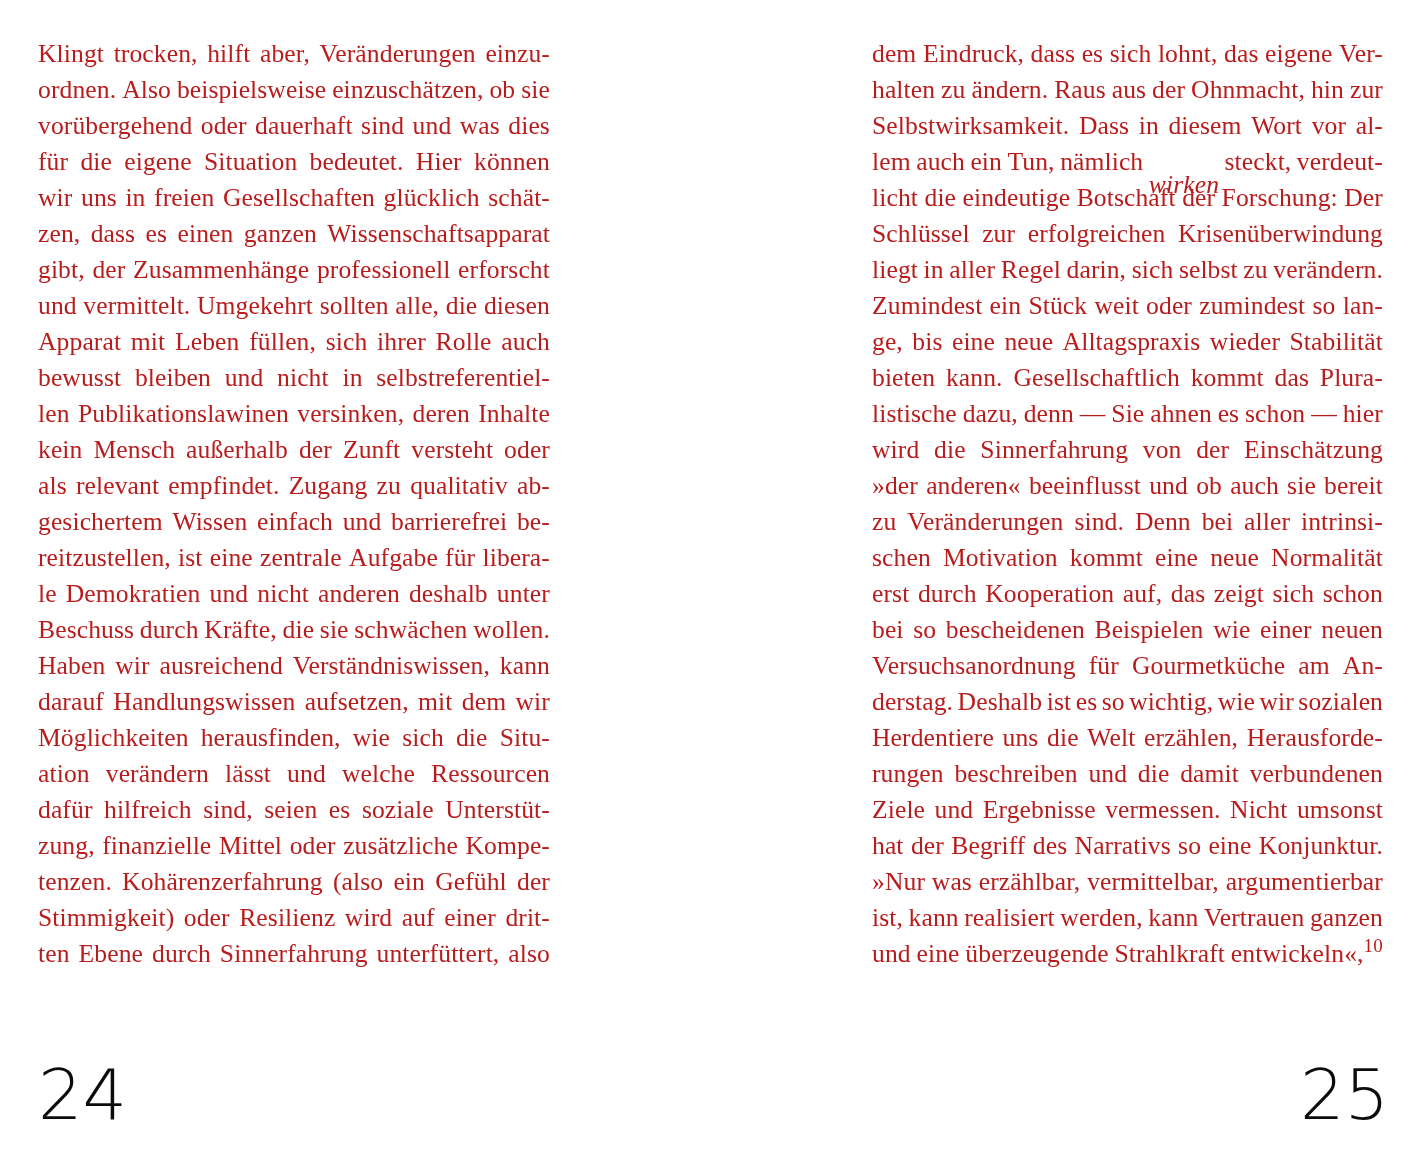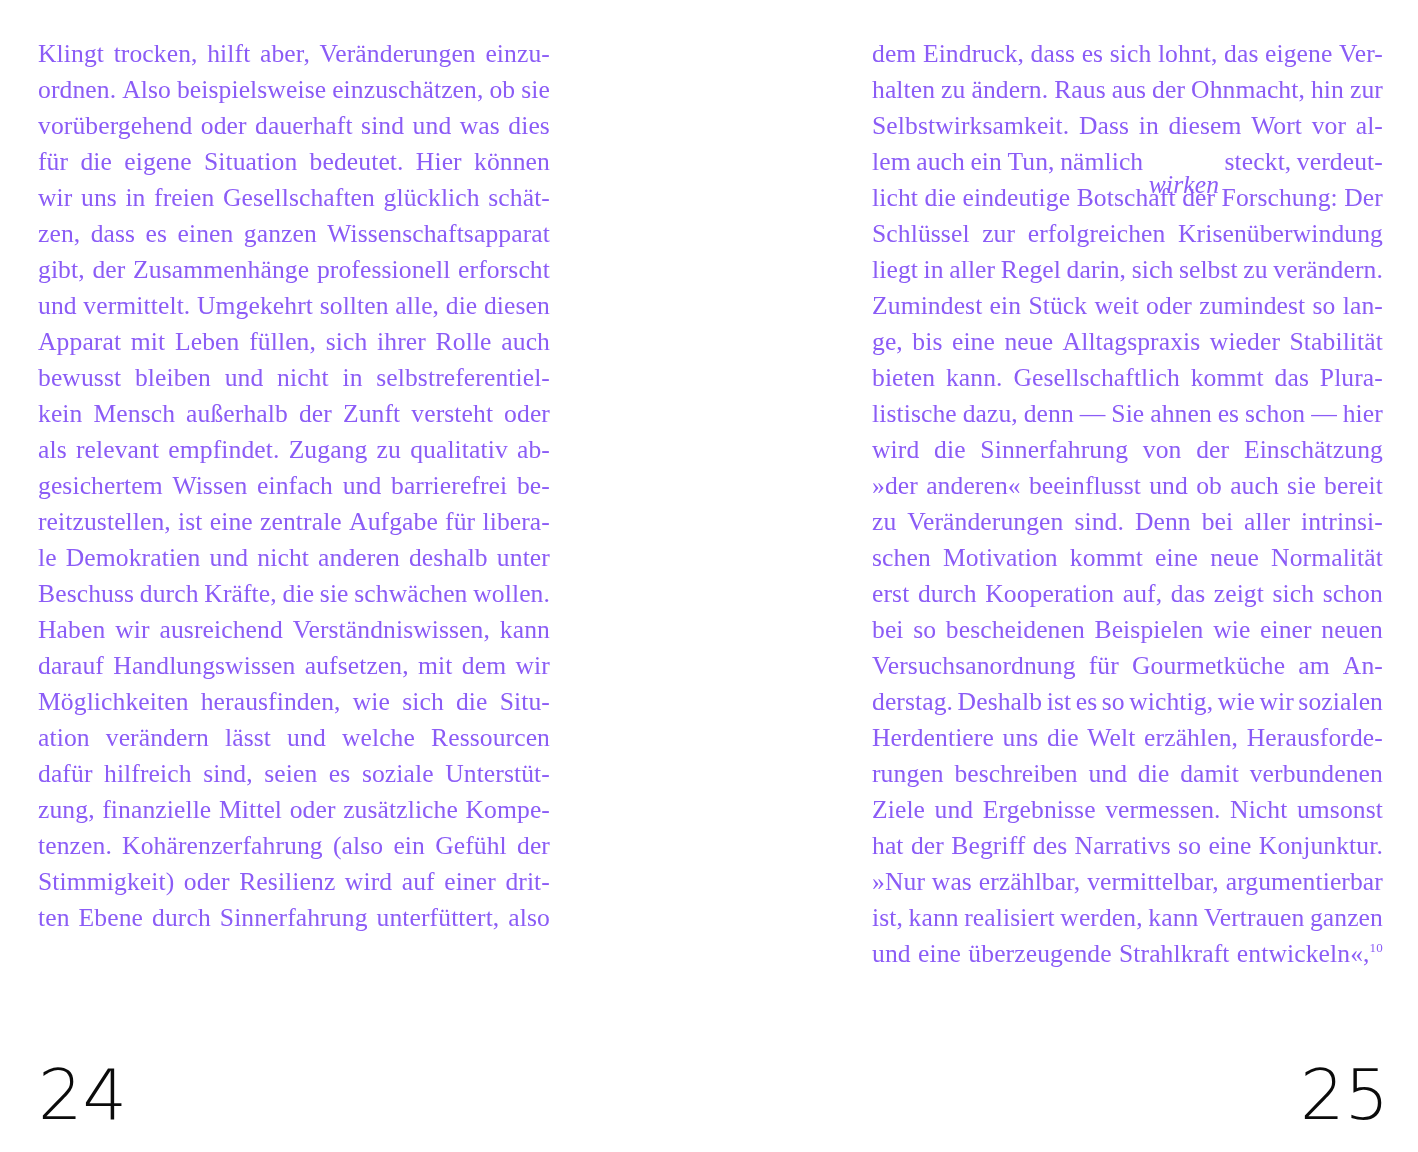--- a/index.html
+++ b/index.html
@@ -48,35 +48,35 @@
   }
 
   
   .tline {
     display: block;
     height: 36px;
     line-height: 36px;
     font-size: 25.6px;
     letter-spacing: 0.1px;
     white-space: nowrap;
-    color: #8b5cf6;
+    color: #b91c1c;
   }
 
   
   .tline.just {
     display: flex;
     justify-content: space-between;
     white-space: pre;
   }
   .tline.just > span { white-space: pre; }
 
   .ital { font-style: italic; margin-top: 23px; }
 
   .fnote {
-    font-size: 13px;
+    font-size: 19px;
     font-weight: normal;
     vertical-align: super;
     line-height: 0;
     letter-spacing: 0.2px;
   }
 
   
   .folio {
     position: absolute;
     bottom: 22px;
@@ -100,20 +100,21 @@
         <div class="tline just"><span>Klingt</span><span>trocken,</span><span>hilft</span><span>aber,</span><span>Veränderungen</span><span>einzu-</span></div>
         <div class="tline just"><span>ordnen.</span><span>Also</span><span>beispielsweise</span><span>einzuschätzen,</span><span>ob</span><span>sie</span></div>
         <div class="tline just"><span>vorübergehend</span><span>oder</span><span>dauerhaft</span><span>sind</span><span>und</span><span>was</span><span>dies</span></div>
         <div class="tline just"><span>für</span><span>die</span><span>eigene</span><span>Situation</span><span>bedeutet.</span><span>Hier</span><span>können</span></div>
         <div class="tline just"><span>wir</span><span>uns</span><span>in</span><span>freien</span><span>Gesellschaften</span><span>glücklich</span><span>schät-</span></div>
         <div class="tline just"><span>zen,</span><span>dass</span><span>es</span><span>einen</span><span>ganzen</span><span>Wissenschaftsapparat</span></div>
         <div class="tline just"><span>gibt,</span><span>der</span><span>Zusammenhänge</span><span>professionell</span><span>erforscht</span></div>
         <div class="tline just"><span>und</span><span>vermittelt.</span><span>Umgekehrt</span><span>sollten</span><span>alle,</span><span>die</span><span>diesen</span></div>
         <div class="tline just"><span>Apparat</span><span>mit</span><span>Leben</span><span>füllen,</span><span>sich</span><span>ihrer</span><span>Rolle</span><span>auch</span></div>
         <div class="tline just"><span>bewusst</span><span>bleiben</span><span>und</span><span>nicht</span><span>in</span><span>selbstreferentiel-</span></div>
+        <div class="tline just"><span>len</span><span>Publikationslawinen</span><span>versinken,</span><span>deren</span><span>Inhalte</span></div>
         <div class="tline just"><span>kein</span><span>Mensch</span><span>außerhalb</span><span>der</span><span>Zunft</span><span>versteht</span><span>oder</span></div>
         <div class="tline just"><span>als</span><span>relevant</span><span>empfindet.</span><span>Zugang</span><span>zu</span><span>qualitativ</span><span>ab-</span></div>
         <div class="tline just"><span>gesichertem</span><span>Wissen</span><span>einfach</span><span>und</span><span>barrierefrei</span><span>be-</span></div>
         <div class="tline just"><span>reitzustellen,</span><span>ist</span><span>eine</span><span>zentrale</span><span>Aufgabe</span><span>für</span><span>libera-</span></div>
         <div class="tline just"><span>le</span><span>Demokratien</span><span>und</span><span>nicht</span><span>anderen</span><span>deshalb</span><span>unter</span></div>
         <div class="tline just"><span>Beschuss</span><span>durch</span><span>Kräfte,</span><span>die</span><span>sie</span><span>schwächen</span><span>wollen.</span></div>
         <div class="tline just"><span>Haben</span><span>wir</span><span>ausreichend</span><span>Verständniswissen,</span><span>kann</span></div>
         <div class="tline just"><span>darauf</span><span>Handlungswissen</span><span>aufsetzen,</span><span>mit</span><span>dem</span><span>wir</span></div>
         <div class="tline just"><span>Möglichkeiten</span><span>herausfinden,</span><span>wie</span><span>sich</span><span>die</span><span>Situ-</span></div>
         <div class="tline just"><span>ation</span><span>verändern</span><span>lässt</span><span>und</span><span>welche</span><span>Ressourcen</span></div>

